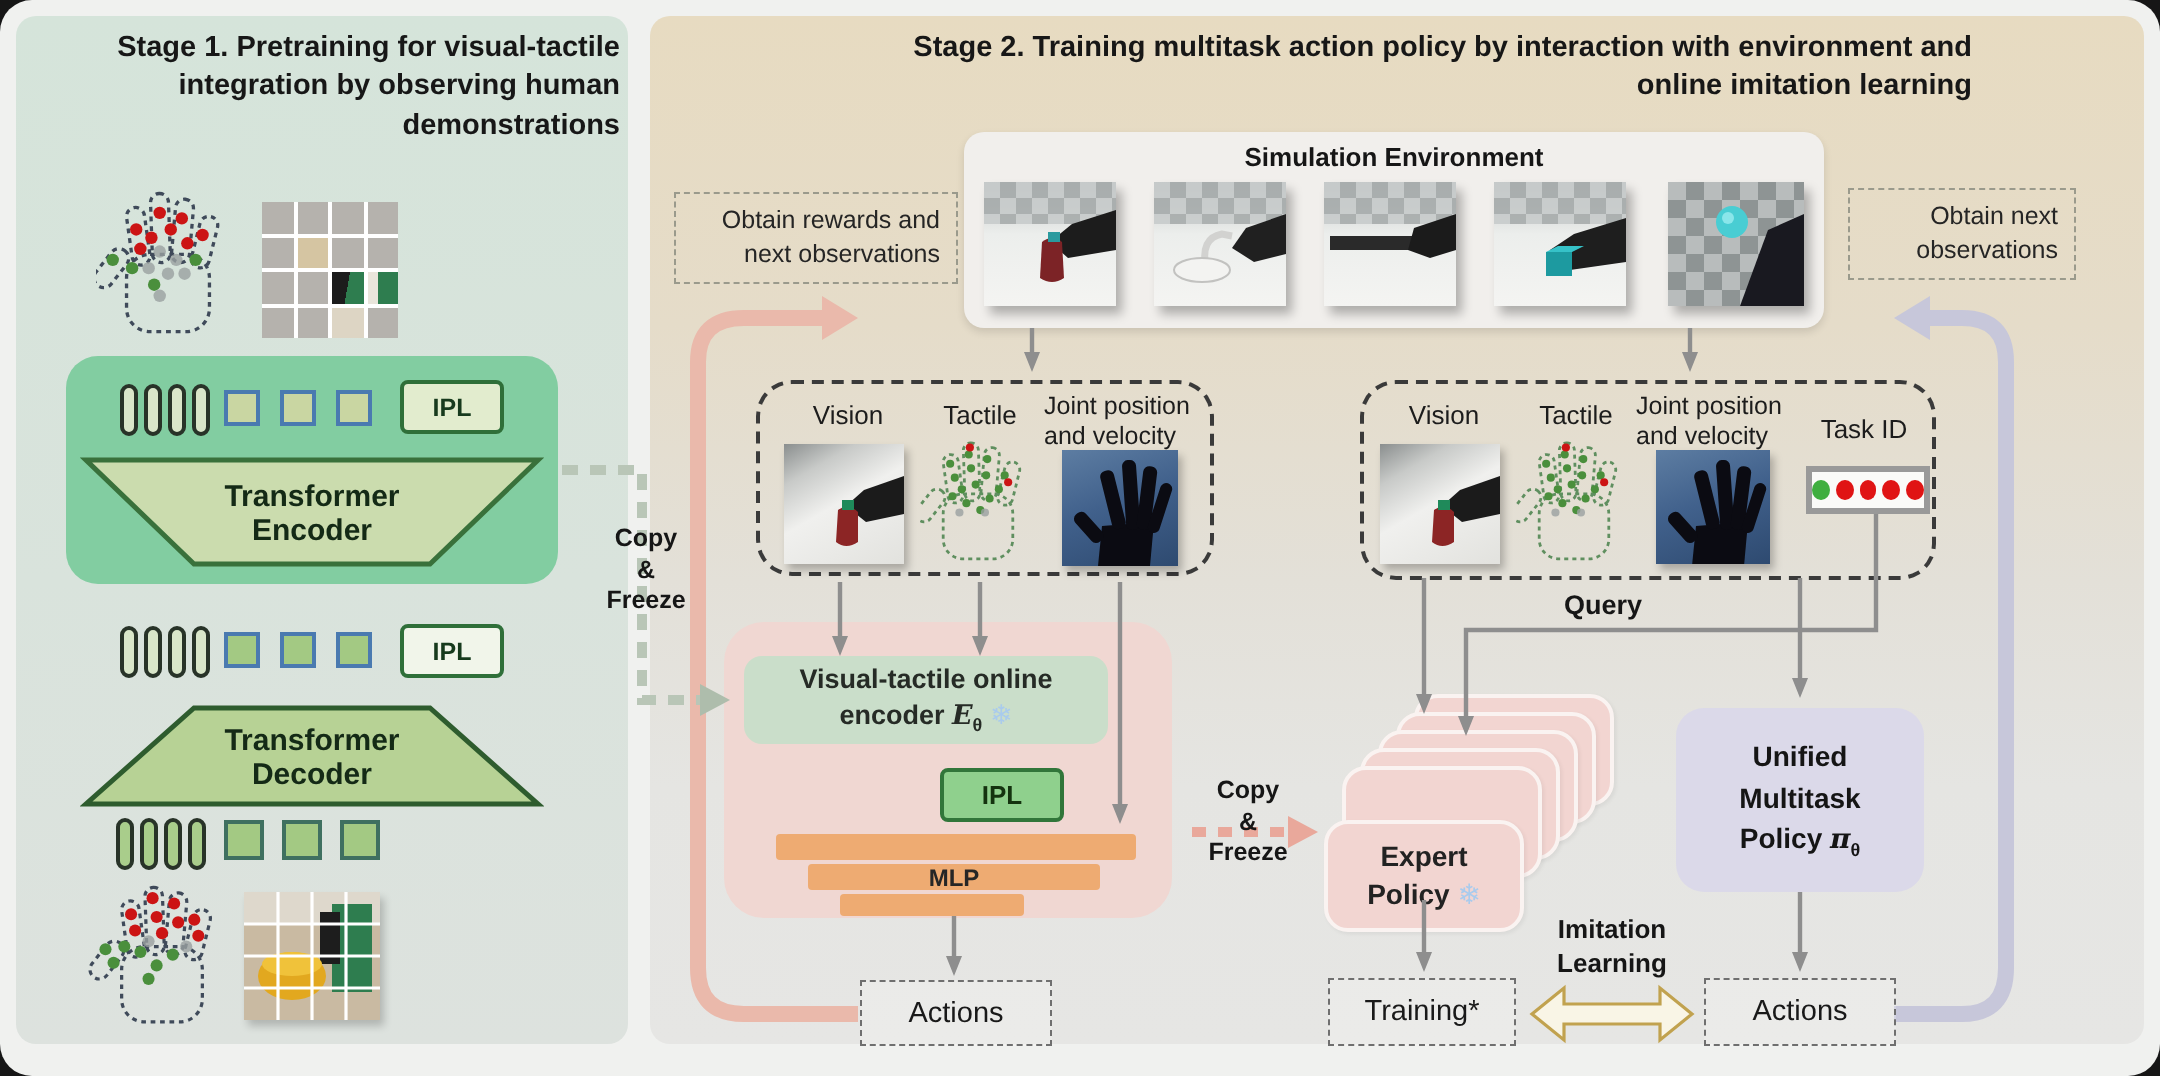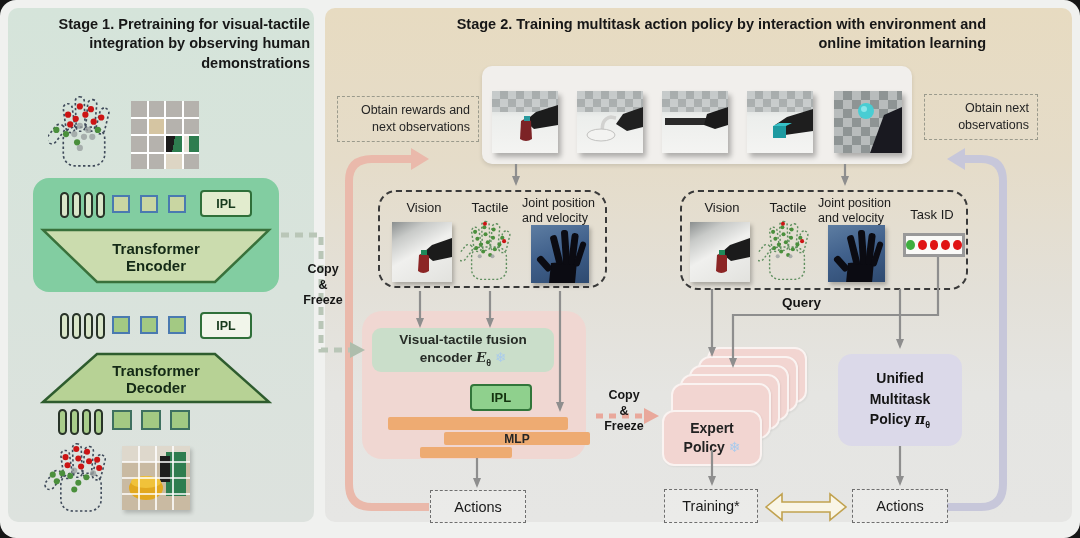--- a/index.html
+++ b/index.html
@@ -244,20 +244,21 @@
         <line x1="0" y1="32" x2="68" y2="32"></line>
         <line x1="0" y1="48" x2="68" y2="48"></line>
     </g>
   </svg>
 
   <div class="abs z4 cf pre" style="left:294px;top:262px;width:58px;">Copy
 &amp;
 Freeze</div>
 
   <div class="abs z2 sim-box"></div>
+  <div class="abs z4 sim-title" style="top: 71px;">Simulation Environment</div>
   <div class="abs z4 sim" style="left:492px;">
     <span class="chk"></span>
     <svg width="66" height="62">
         <path d="M66,14 L44,21 L33,30 L42,38 L66,34 Z" fill="#1c1c1c"></path>
         <path d="M29,30 q5,-4 10,0 l1,18 q-6,4 -12,0 Z" fill="#7c2326"></path>
         <rect x="32" y="25" width="6" height="5" fill="#2a9a9e"></rect>
       </svg>
   </div>
   <div class="abs z4 sim" style="left:577px;">
     <span class="chk"></span>
@@ -401,27 +402,27 @@
     <b style="background:#3fae3f;"></b>
       <b style="background:#e01414;"></b>
       <b style="background:#e01414;"></b>
       <b style="background:#e01414;"></b>
       <b style="background:#e01414;"></b>
   </div>
 
   <div class="abs z2 fusion"></div>
   <div class="abs z2 fusion-enc ctr">
     <div>
-      <span>Visual-tactile fusion</span><br>
+      <span>Visual-tactile online</span><br>
       <span>encoder </span><span class="sym">E</span><sub>θ</sub> <span class="snow">❄</span>
     </div>
   </div>
   <div class="abs z2 ipl2 ctr">IPL</div>
   <div class="abs z2 bar" style="left:388px;top:417px;width:180px;height:13px;"></div>
-  <div class="abs z2 bar ctr mlp-txt" style="left:404px;top:432px;width:146px;height:13px;margin-left:40px;">MLP</div>
+  <div class="abs z2 bar ctr mlp-txt" style="left:404px;top:432px;width:146px;height:13px;">MLP</div>
   <div class="abs z2 bar" style="left:420px;top:447px;width:92px;height:11px;"></div>
 
   <div class="abs z4 actionsbox ctr" style="left:430px;top:490px;width:96px;height:33px;">Actions</div>
   <div class="abs z4 actionsbox ctr" style="left:664px;top:489px;width:94px;height:34px;">Training*</div>
   <div class="abs z4 actionsbox ctr" style="left:852px;top:489px;width:96px;height:34px;">Actions</div>
 
   <div class="abs z4 cf pre" style="left:596px;top:388px;width:56px;">Copy
 &amp;
 Freeze</div>
 
@@ -439,20 +440,22 @@
 
   <div class="abs z4 unified ctr">
     <div>
       <span>Unified</span><br>
       <span>Multitask</span><br>
       <span>Policy </span><span class="sym">π</span><sub>θ</sub>
     </div>
   </div>
 
   <div class="abs z4 querylbl" style="left:782px;top:295px;">Query</div>
+  <div class="abs z4 imit pre" style="left:766px;top:457px;width:80px;">Imitation
+Learning</div>
 
   <svg class="abs z3" style="left:0;top:0;" width="1080" height="538">
 
     <path d="M429,507 H372 Q349,507 349,484 V181 Q349,159 372,159 H412" fill="none" stroke="#eab9ab" stroke-width="8"></path>
     <polygon points="411,148 429,159 411,170" fill="#eab9ab"></polygon>
 
     <path d="M947,507 H981 Q1003,507 1003,484 V181 Q1003,159 981,159 H964" fill="none" stroke="#c7c7da" stroke-width="8"></path>
     <polygon points="965,148 947,159 965,170" fill="#c7c7da"></polygon>
 
     <path d="M281,235 H321 V350 H350" fill="none" stroke="#b9c6b7" stroke-width="5" stroke-dasharray="8,6"></path>

